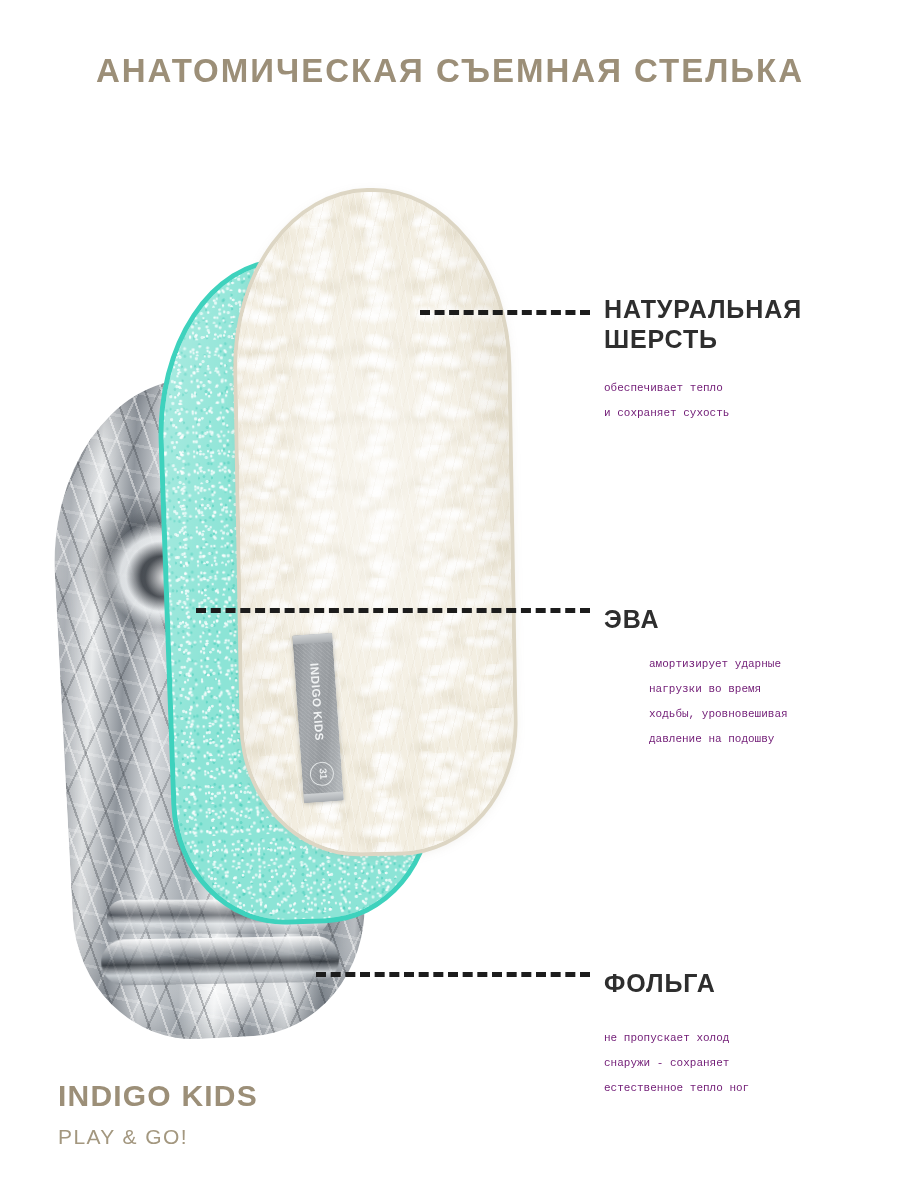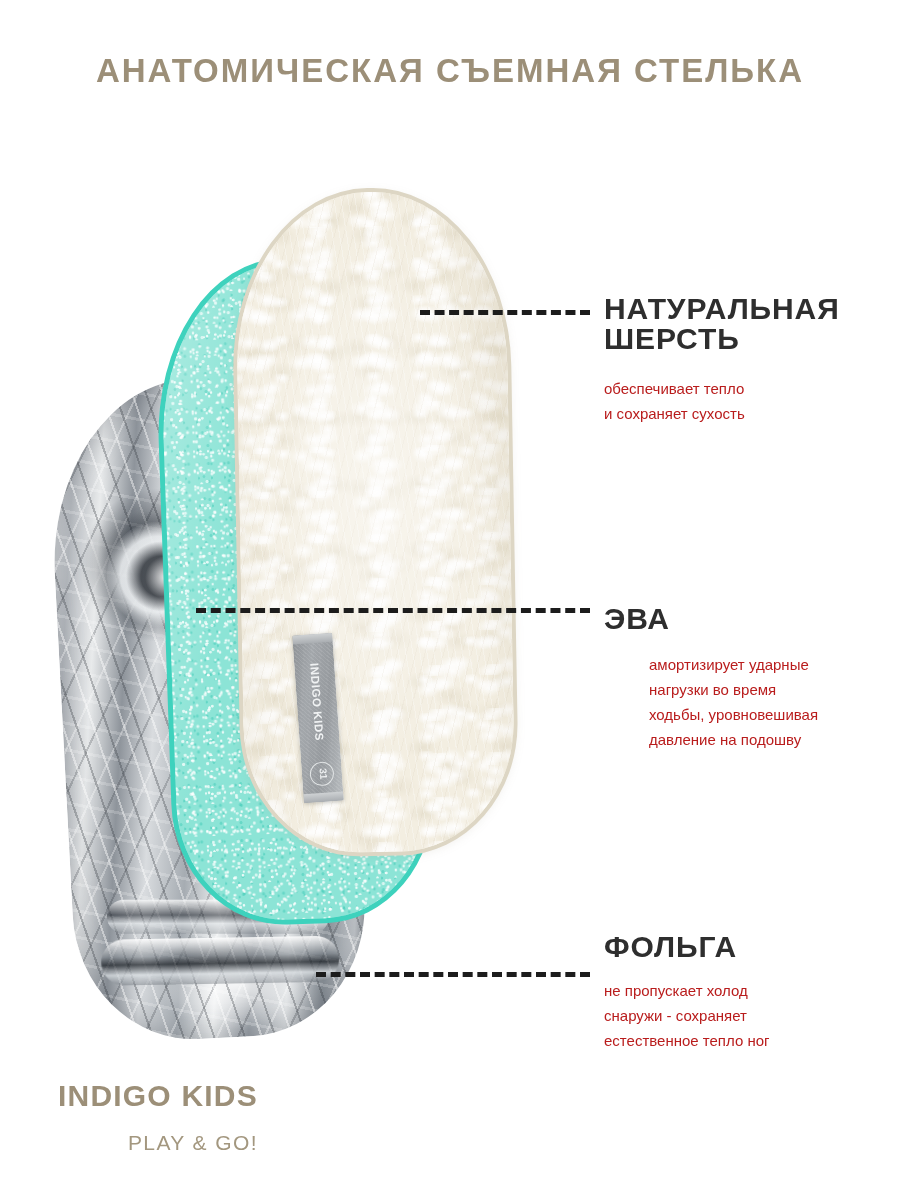--- a/index.html
+++ b/index.html
@@ -326,64 +326,63 @@
     border-top: 5px dashed #1c1c1c;
   }
   .dash.d1 { left: 420px; top: 310px;  width: 170px; }
   .dash.d2 { left: 196px; top: 608px;  width: 394px; }
   .dash.d3 { left: 316px; top: 972px;  width: 274px; }
 
   
   .callout { position: absolute; left: 604px; width: 285px; }
   .callout.c1 { top: 294px; }
   .callout.c2 { top: 604px; }
-  .callout.c3 { top: 932px; }
+  .callout.c3 { top: 968px; }
 
   .callout-title {
     color: #2e2e2e;
     font-weight: bold;
-    font-size: 30px;
+    font-size: 25px;
     letter-spacing: 0.9px;
     line-height: 30px;
     white-space: pre-line;
     font-family: "Liberation Sans", sans-serif;
   }
   .callout-desc {
     margin-top: 22px;
-    color: #b91c1c;
-    font-size: 15px;
+    color: #701a75;
+    font-size: 11px;
     line-height: 25px;
     white-space: pre-line;
-    font-family: Liberation Sans, sans-serif;
+    font-family: Liberation Mono, monospace;
   }
   .callout.c2 .callout-desc { margin-top: 18px; margin-left: 45px; }
-  .callout.c3 .callout-desc { margin-top: 16px; }
+  .callout.c3 .callout-desc { margin-top: 28px; }
 
   
   .brand {
     position: absolute;
     left: 58px;
     top: 1078px;
   }
   .brand-name {
     color: #9c8f78;
     font-weight: bold;
     font-size: 30px;
     letter-spacing: 1.2px;
     line-height: 36px;
     font-family: "Liberation Sans", sans-serif;
   }
   .brand-tag {
     color: #a3977f;
     font-size: 21px;
     letter-spacing: 1.4px;
     line-height: 30px;
-    margin-top: 14px;
-    font-family: "Liberation Sans", sans-serif;
-    text-align: right;
+    margin-top: 8px;
+    font-family: "Liberation Sans", sans-serif;
   }
 </style>
 </head>
 <body>
 
 <div class="title-block">
   <div class="title-line">АНАТОМИЧЕСКАЯ СЪЕМНАЯ СТЕЛЬКА</div>
 </div>
 
 <div class="stage">

